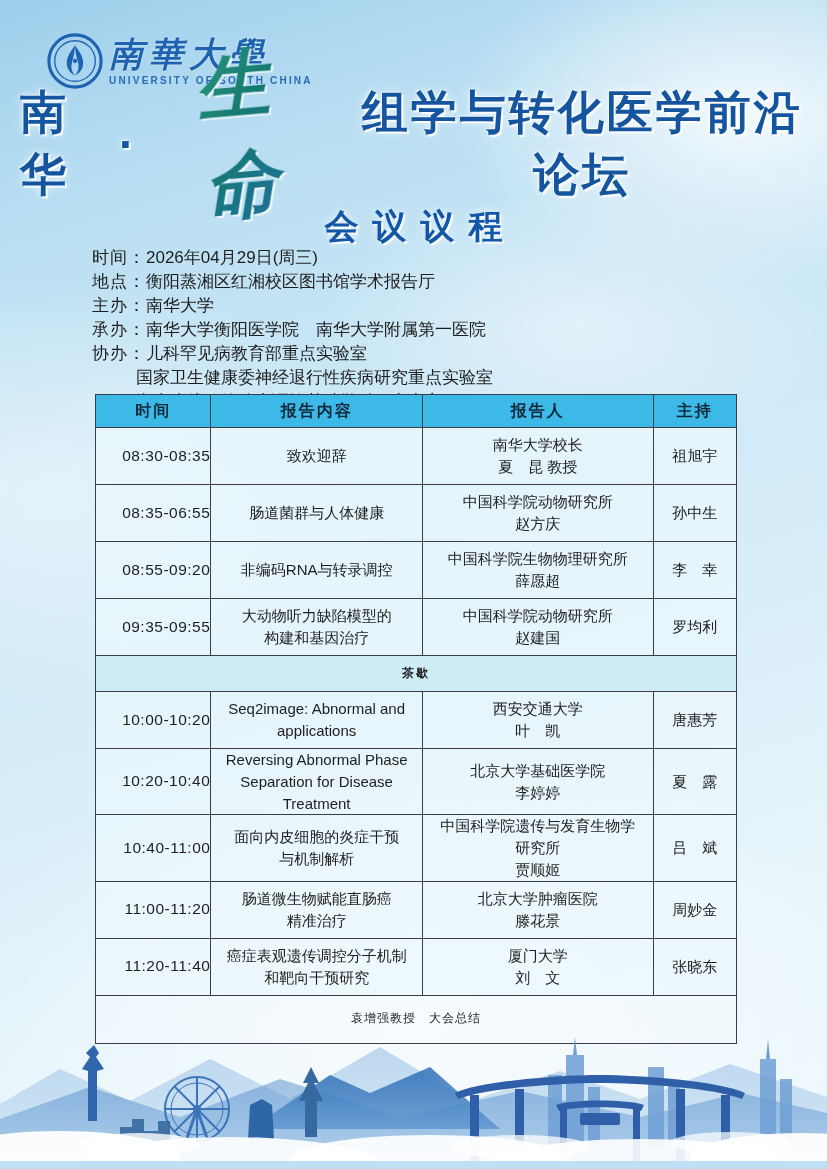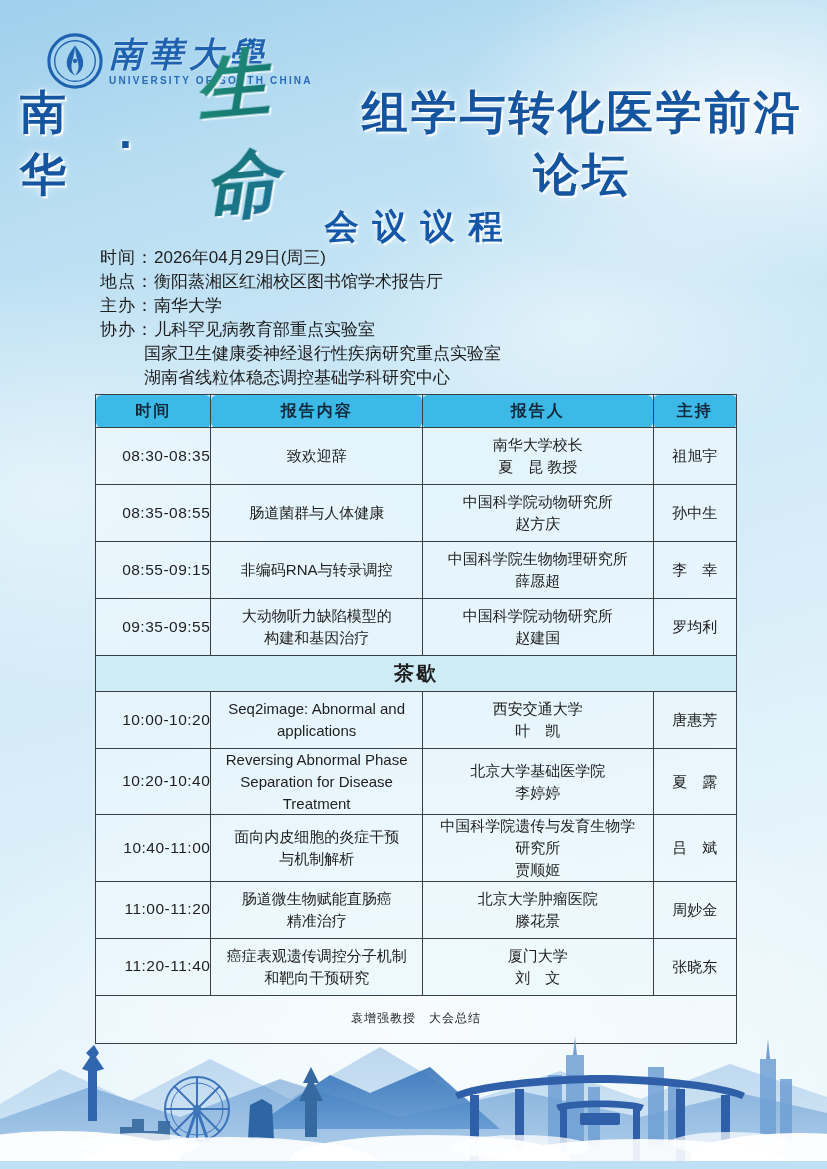--- a/index.html
+++ b/index.html
@@ -53,46 +53,45 @@
     margin: 0 2px;
   }
   .subtitle {
     margin-top: 8px;
     font-size: 34px; font-weight: bold; color: #1457a8;
     letter-spacing: 14px; text-indent: 14px;
     text-shadow: 2px 2px 0 rgba(255,255,255,0.8), 0 0 8px rgba(255,255,255,0.7);
   }
 
   
-  .info-block { position: absolute; top: 246px; left: 100px; width: 620px; color: #1d1d1d; }
+  .info-block { position: absolute; top: 246px; left: 92px; width: 620px; color: #1d1d1d; }
   .info-row { font-size: 17px; line-height: 24px; white-space: pre; }
   .info-row .label { letter-spacing: 1px; }
   .info-row.indent { padding-left: 44px; }
 
   
   .agenda-table {
     position: absolute; top: 394px; left: 95px;
     width: 642px; border-collapse: collapse;
     color: #1e1e1e;
   }
   .agenda-table td, .agenda-table th {
     border: 1.5px solid #3a3f45;
     text-align: center; vertical-align: middle;
     white-space: pre-line;
   }
   .agenda-table th {
     background: #3cb9e6;
     height: 33px; font-size: 16px; font-weight: bold; color: #102a3c;
     letter-spacing: 2px;
-    border-radius: 6px;
   }
   .agenda-table td { background: rgba(235,248,252,0.72); font-size: 15px; line-height: 1.45; height: 57px; }
   .agenda-table td.time { font-size: 15.5px; letter-spacing: 0.5px; text-align: right; }
   .agenda-table tr.break-row td {
-    background: #cdecf6; height: 36px; font-weight: bold; font-size: 20px; letter-spacing: 2px;
+    background: #cdecf6; height: 36px; font-weight: bold; font-size: 12px; letter-spacing: 2px;
   }
   .agenda-table tr.summary-row td {
     background: rgba(250,253,255,0.30); height: 48px; font-size: 12px; letter-spacing: 1px;
   }
 
   
   .skyline { position: absolute; left: 0; bottom: 0; width: 827px; height: 160px; pointer-events: none; }
 </style>
 </head>
 <body>
@@ -120,20 +119,21 @@
         <span class="highlight">生命</span>
         <span>组学与转化医学前沿论坛</span>
     </div>
     <div class="subtitle">会议议程</div>
   </div>
 
   <div class="info-block">
     <div class="info-row"><span class="label">时间：</span><span>2026年04月29日(周三)</span></div>
     <div class="info-row"><span class="label">地点：</span><span>衡阳蒸湘区红湘校区图书馆学术报告厅</span></div>
     <div class="info-row"><span class="label">主办：</span><span>南华大学</span></div>
+    <div class="info-row"><span class="label">承办：</span><span>南华大学衡阳医学院　南华大学附属第一医院</span></div>
     <div class="info-row"><span class="label">协办：</span><span>儿科罕见病教育部重点实验室</span></div>
     <div class="info-row indent">国家卫生健康委神经退行性疾病研究重点实验室</div>
     <div class="info-row indent">湖南省线粒体稳态调控基础学科研究中心</div>
   </div>
 
   <table class="agenda-table">
     <colgroup>
         <col style="width:18%">
         <col style="width:33%">
         <col style="width:36%">
@@ -147,28 +147,28 @@
       <th>主持</th>
     </tr>
     <tr>
       <td class="time">08:30-08:35</td>
       <td>致欢迎辞</td>
       <td>南华大学校长
 夏　昆 教授</td>
       <td>祖旭宇</td>
     </tr>
     <tr>
-      <td class="time">08:35-08:55</td>
+      <td class="time">08:35-06:55</td>
       <td>肠道菌群与人体健康</td>
       <td>中国科学院动物研究所
 赵方庆</td>
       <td>孙中生</td>
     </tr>
     <tr>
-      <td class="time">08:55-09:15</td>
+      <td class="time">08:55-09:20</td>
       <td>非编码RNA与转录调控</td>
       <td>中国科学院生物物理研究所
 薛愿超</td>
       <td>李　幸</td>
     </tr>
     <tr>
       <td class="time">09:35-09:55</td>
       <td>大动物听力缺陷模型的
 构建和基因治疗</td>
       <td>中国科学院动物研究所

